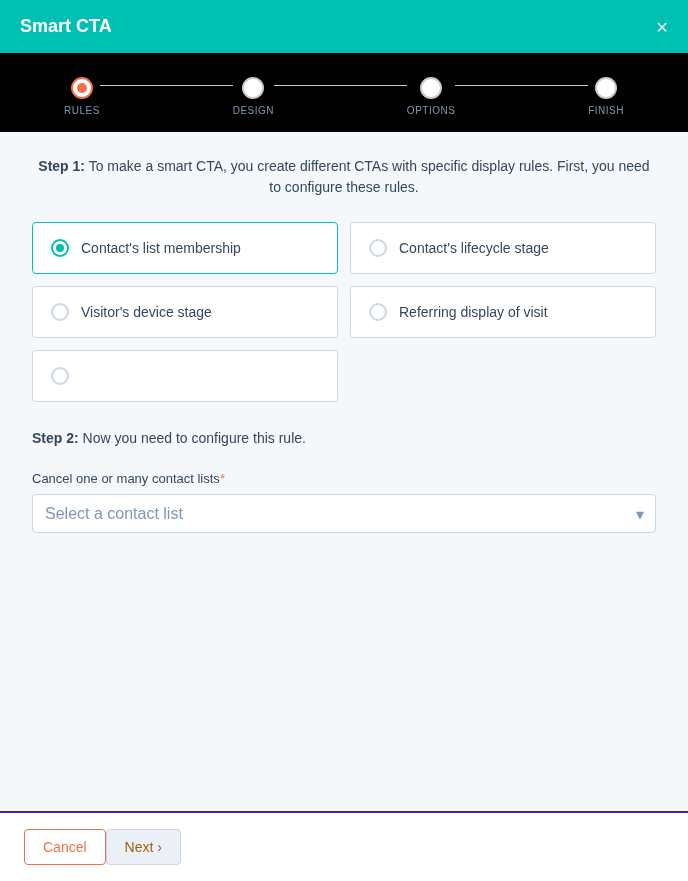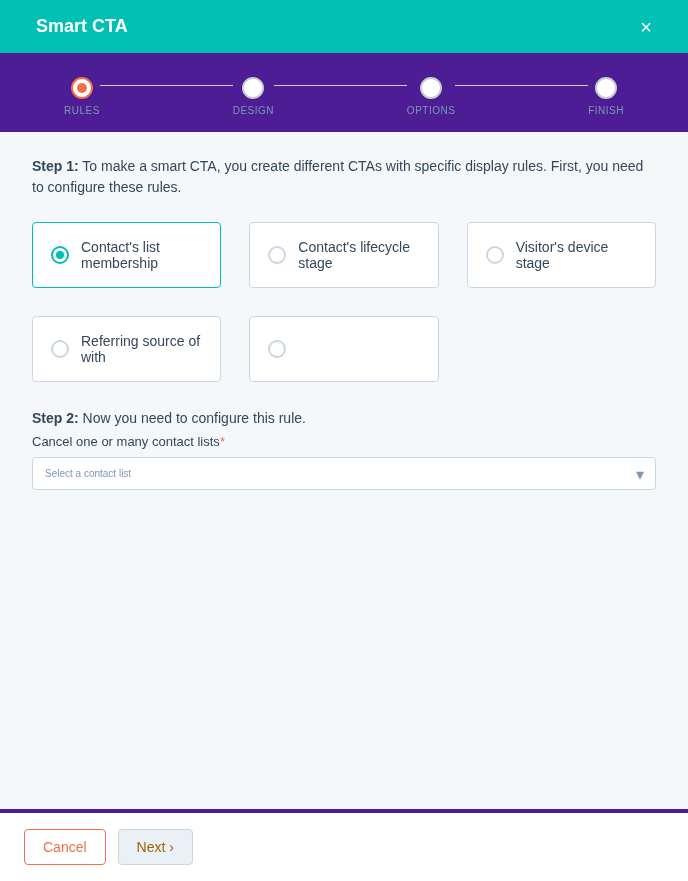--- a/index.html
+++ b/index.html
@@ -7,21 +7,21 @@
       font-family: -apple-system, BlinkMacSystemFont, "Segoe UI", Helvetica, Arial, sans-serif;
       background: #f5f8fa;
       width: 688px;
       min-height: 881px;
       position: relative;
     }
 
     
     .modal-header {
       background: #00bfb3;
-      padding: 16px 36px;
+      padding: 16px 20px;
       display: flex;
       align-items: center;
       justify-content: space-between;
     }
     .modal-title {
       color: #fff;
       font-size: 18px;
       font-weight: 600;
     }
     .close-btn {
@@ -29,21 +29,21 @@
       border: none;
       color: #fff;
       font-size: 20px;
       cursor: pointer;
       line-height: 1;
       padding: 0;
     }
 
     
     .steps-container {
-      background: #4c1d95;
+      background: #000000;
       padding: 24px 20px 16px;
       display: flex;
       align-items: center;
       justify-content: center;
     }
     .steps-row {
       display: flex;
       align-items: center;
       width: 100%;
       max-width: 560px;
@@ -95,30 +95,31 @@
       background: #f5f8fa;
       padding: 24px 32px;
       flex: 1;
     }
 
     .step-description {
       font-size: 14px;
       color: #33475b;
       line-height: 1.5;
       margin-bottom: 24px;
+      text-align: center;
     }
     .step-description strong {
       font-weight: 600;
     }
 
     
     .options-grid {
       display: grid;
-      grid-template-columns: 1fr 1fr 1fr;
-      gap: 28px;
+      grid-template-columns: 1fr 1fr;
+      gap: 12px;
       margin-bottom: 28px;
     }
     .option-card {
       background: #fff;
       border: 1px solid #cbd6e2;
       border-radius: 4px;
       padding: 16px 18px;
       display: flex;
       align-items: center;
       cursor: pointer;
@@ -151,42 +152,42 @@
     }
     .option-label {
       font-size: 14px;
       color: #33475b;
     }
 
     
     .step2-label {
       font-size: 14px;
       color: #33475b;
-      margin-bottom: 8px;
+      margin-bottom: 25px;
     }
     .field-label {
       font-size: 13px;
       color: #33475b;
       font-weight: 500;
       margin-bottom: 8px;
     }
     .field-label span.required {
       color: #f0704a;
     }
     .select-wrapper {
       position: relative;
       width: 100%;
     }
     .select-field {
       width: 100%;
       background: #fff;
       border: 1px solid #cbd6e2;
       border-radius: 4px;
       padding: 10px 36px 10px 12px;
-      font-size: 10px;
+      font-size: 16px;
       color: #7c98b6;
       appearance: none;
       cursor: pointer;
     }
     .select-arrow {
       position: absolute;
       right: 12px;
       top: 50%;
       transform: translateY(-50%);
       color: #7c98b6;
@@ -194,25 +195,24 @@
       font-size: 16px;
     }
 
     
     .modal-footer {
       position: absolute;
       bottom: 0;
       left: 0;
       right: 0;
       background: #fff;
-      border-top: 4px solid #4c1d95;
+      border-top: 2px solid #4c1d95;
       padding: 16px 24px;
       display: flex;
       align-items: center;
-      gap: 12px;
     }
     .btn-cancel {
       background: #fff;
       border: 1px solid #f0704a;
       color: #f0704a;
       padding: 9px 18px;
       border-radius: 4px;
       font-size: 14px;
       cursor: pointer;
       font-weight: 500;
@@ -280,21 +280,21 @@
     </div>
 
     <div class="option-card">
       <div class="radio-circle"></div>
       <span class="option-label">Visitor's device stage</span>
     </div>
 
 
     <div class="option-card">
       <div class="radio-circle"></div>
-      <span class="option-label">Referring source of with</span>
+      <span class="option-label">Referring display of visit</span>
     </div>
 
     <div class="option-card">
       <div class="radio-circle"></div>
     </div>
 
   </div>
 
   <p class="step2-label">
     <strong>Step 2:</strong>

